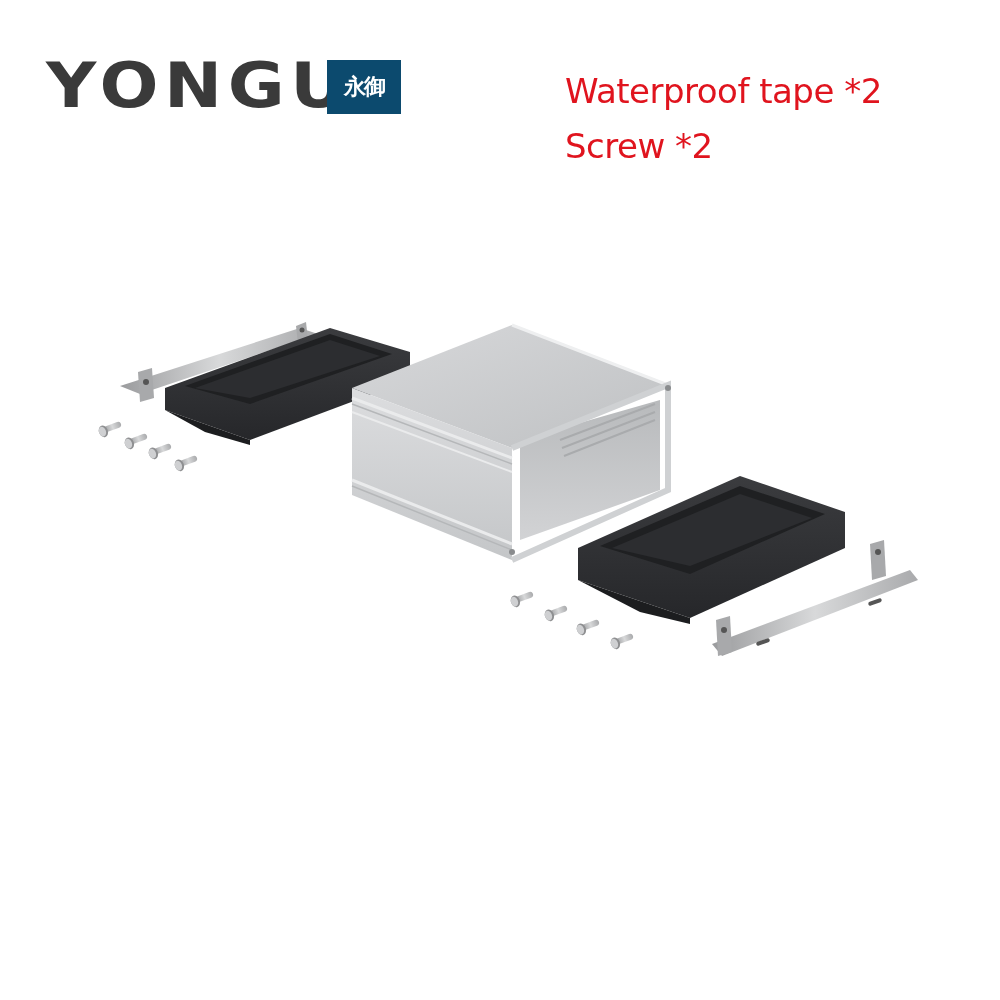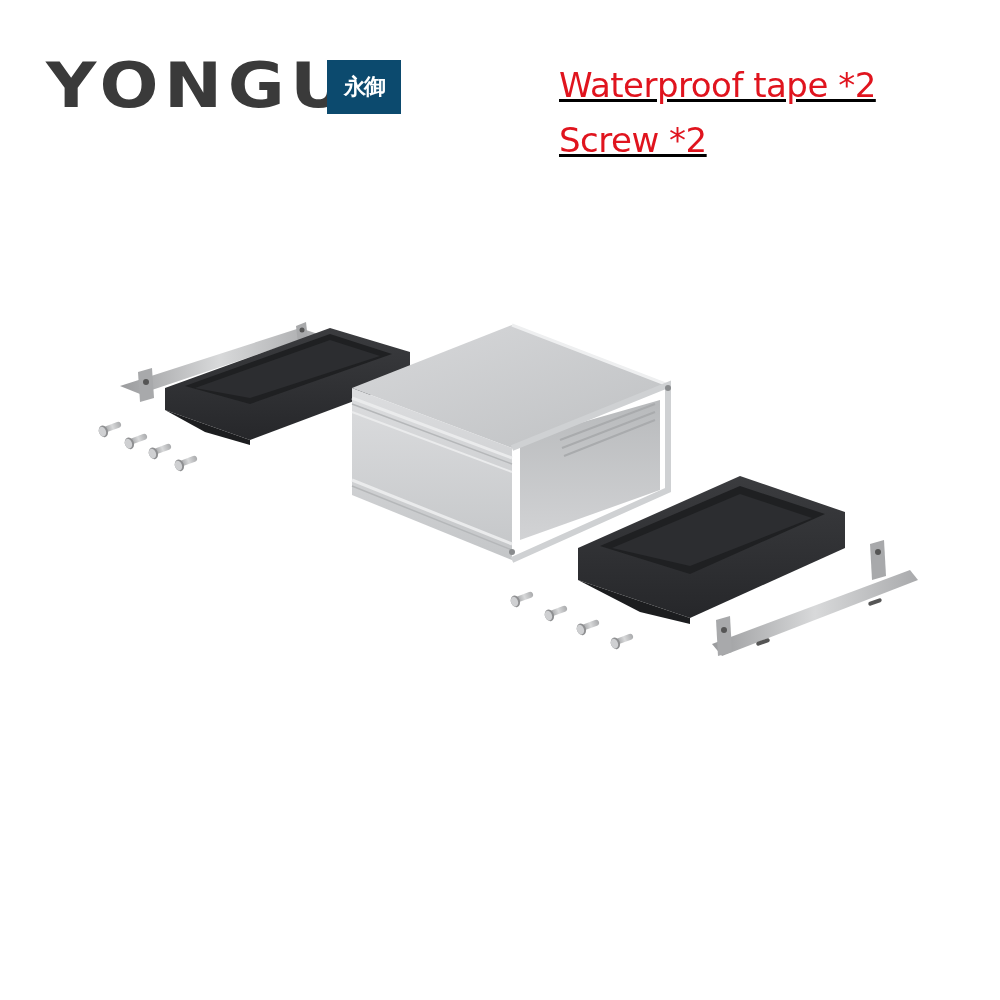--- a/index.html
+++ b/index.html
@@ -27,21 +27,21 @@
       display: flex; align-items: center; justify-content: center;
     }
     .logo-seal-glyph {
       font-family: "DejaVu Sans", sans-serif;
       font-size: 22px; color: #fff; letter-spacing: -2px; font-weight: bold;
     }
 
     
     .contents {
       position: absolute; left: 553px; top: 52px;
-      list-style: none; margin: 6px; padding: 0; text-decoration: underline;
+      list-style: none; margin: 12px; padding: 0;
     }
     .contents li {
       font-family: "DejaVu Sans", sans-serif;
       font-size: 34px; line-height: 55px; color: #e0141e;
       white-space: nowrap; letter-spacing: -0.5px;
     }
 
     
     .illustration { position: absolute; left: 0; top: 300px; width: 1000px; height: 400px; }
   </style>

